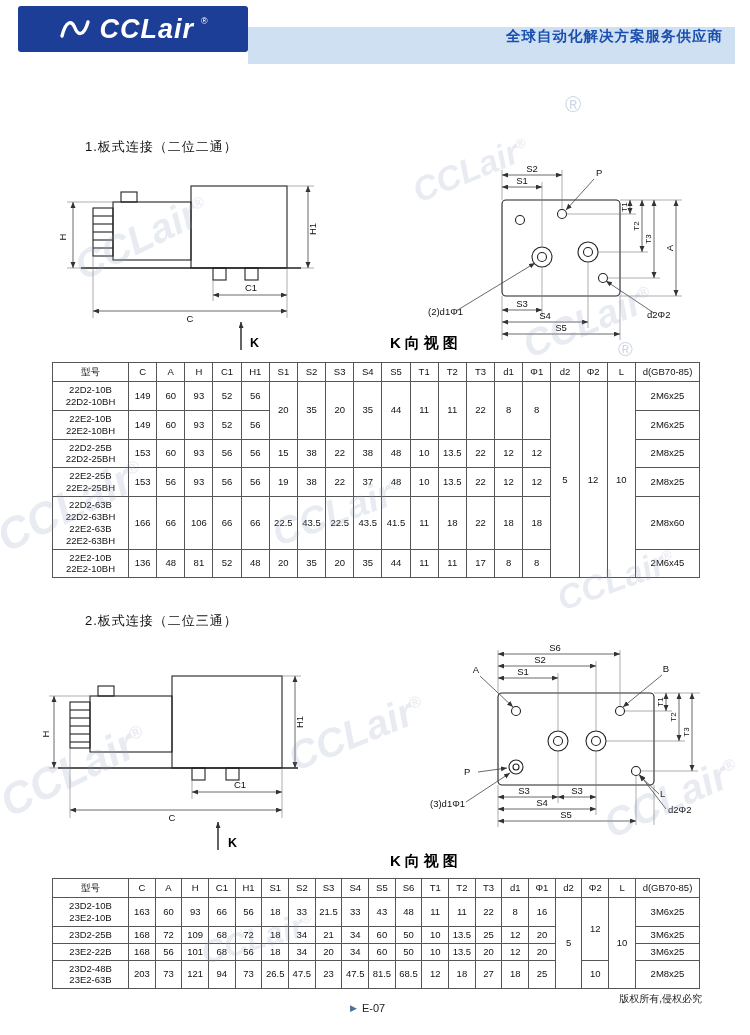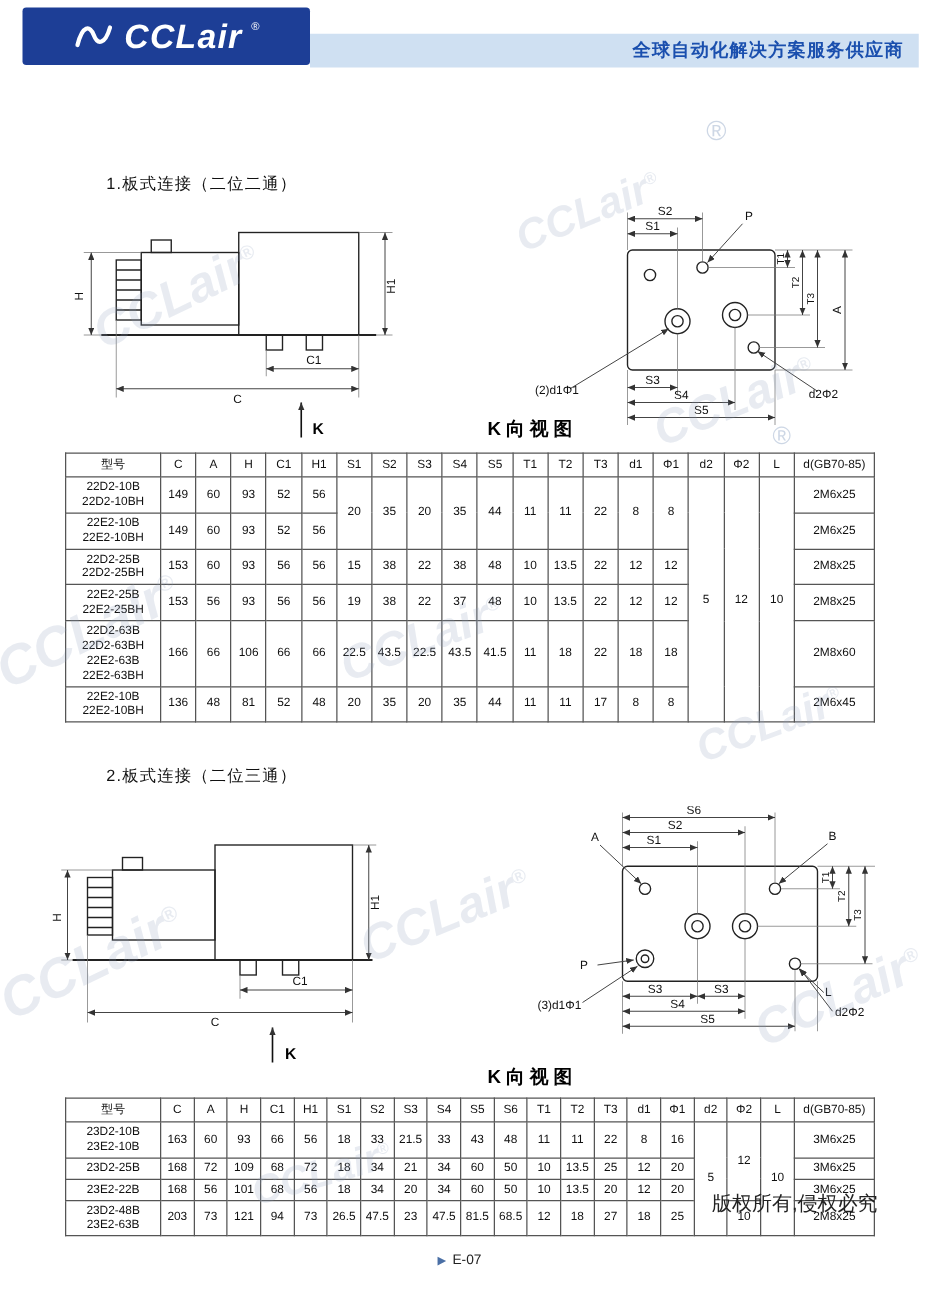--- a/index.html
+++ b/index.html
@@ -4,22 +4,22 @@
 <style>
   html,body { margin:0; padding:0; background:#fff; }
   .page { position:relative; width:750px; height:1035px; background:#fff; overflow:hidden;
           font-family:"Liberation Sans","DejaVu Sans",sans-serif; }
 
   
   .logo-box { position:absolute; left:18px; top:6px; width:230px; height:46px; background:#1d3e96;
               border-radius:3px; display:flex; align-items:center; justify-content:center; gap:7px; color:#fff; z-index:2; }
   .logo-text { font-size:27px; font-weight:bold; font-style:italic; letter-spacing:1px; }
   .logo-reg { font-size:9px; margin-top:-16px; }
-  .slogan-band { position:absolute; left:248px; top:27px; right:15px; height:27px; background:#cfe0f2;
-                 display:flex; align-items:center; justify-content:flex-end; padding-right:12px; z-index:1; }
+  .slogan-band { position:absolute; left:248px; top:27px; right:15px; height:37px; background:#cfe0f2;
+                 display:flex; justify-content:flex-end; padding-right:12px; z-index:1; }
   .slogan { color:#1a4fae; font-weight:bold; font-size:14.5px; letter-spacing:1px; }
 
   
   .section-bar { position:absolute; left:35px; top:100px; width:680px; height:24px;
                  background:linear-gradient(90deg,#2b6dad,#4189c6); color:#fff; font-size:13.5px; font-weight:bold;
                  display:flex; align-items:center; padding-left:10px; box-sizing:border-box; letter-spacing:2px; }
 
   .sub-title { position:absolute; left:85px; font-size:13px; color:#111; letter-spacing:1px; }
 
   
@@ -45,21 +45,21 @@
 
   
   .wm { position:absolute; color:#8fa0bd; opacity:.20; font-style:italic; font-weight:bold;
         pointer-events:none; white-space:nowrap; z-index:3; }
   .wm sup { font-size:.4em; }
   .wm-reg { position:absolute; color:#9db0cc; opacity:.5; pointer-events:none; z-index:3; }
 
   
   .footer-page { position:absolute; left:350px; top:1002px; font-size:11px; color:#222; display:flex; align-items:center; gap:5px; }
   .tri { color:#4a6fa5; font-size:9px; }
-  .footer-copy { position:absolute; right:48px; top:953px; font-size:16px; color:#222;text-align:center; }
+  .footer-copy { position:absolute; right:48px; top:992px; font-size:10px; color:#222;text-align:center; }
 </style>
 </head>
 <body>
 
 <div class="page">
 
   <div class="wm" style="left:70px;top:215px;font-size:40px;transform:rotate(-26deg)"><span>CCLair</span><sup>®</sup></div>
   <div class="wm" style="left:410px;top:150px;font-size:34px;transform:rotate(-22deg)"><span>CCLair</span><sup>®</sup></div>
   <div class="wm" style="left:520px;top:300px;font-size:38px;transform:rotate(-22deg)"><span>CCLair</span><sup>®</sup></div>
   <div class="wm" style="left:-8px;top:480px;font-size:44px;transform:rotate(-26deg)"><span>CCLair</span><sup>®</sup></div>

